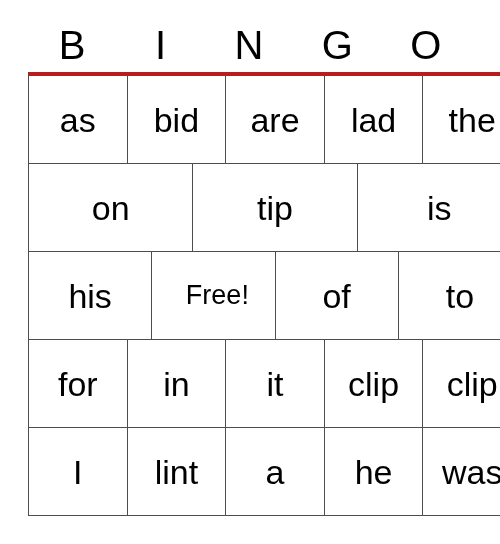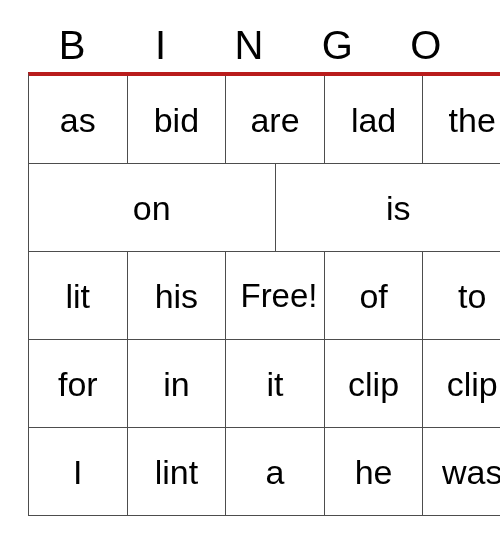--- a/index.html
+++ b/index.html
@@ -63,21 +63,21 @@
     overflow: hidden;
   }
   .cell-text {
     font-size: 34px;
     line-height: 1;
     font-weight: 400;
     color: #000000;
     white-space: nowrap;
   }
   .cell.free .cell-text {
-    font-size: 33px;
+    font-size: 27px;
     margin-left: 8px;
   }
 </style>
 </head>
 <body>
 
 <div id="bingo-card">
 
   <div class="header-row">
     <div class="header-cell">B</div>
@@ -105,28 +105,28 @@
       <div class="cell">
           <span class="cell-text">the</span>
         </div>
     </div>
 
     <div class="grid-row">
       <div class="cell">
           <span class="cell-text">on</span>
         </div>
       <div class="cell">
+          <span class="cell-text">tip</span>
+        </div>
+      <div class="cell">
           <span class="cell-text">is</span>
         </div>
     </div>
 
     <div class="grid-row">
-      <div class="cell">
-          <span class="cell-text">lit</span>
-        </div>
       <div class="cell">
           <span class="cell-text">his</span>
         </div>
       <div class="cell free">
           <span class="cell-text">Free!</span>
         </div>
       <div class="cell">
           <span class="cell-text">of</span>
         </div>
       <div class="cell">

